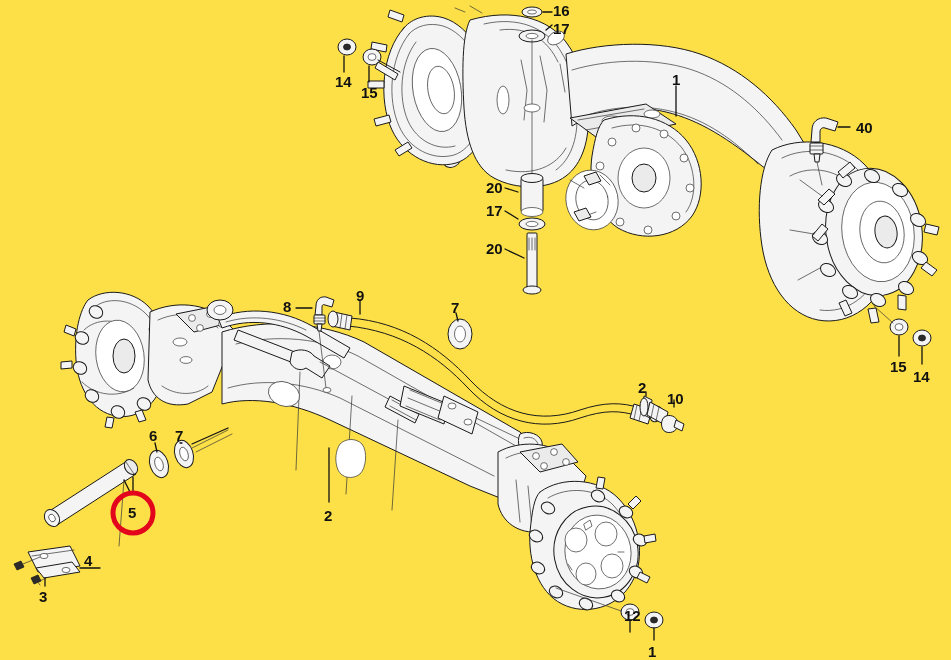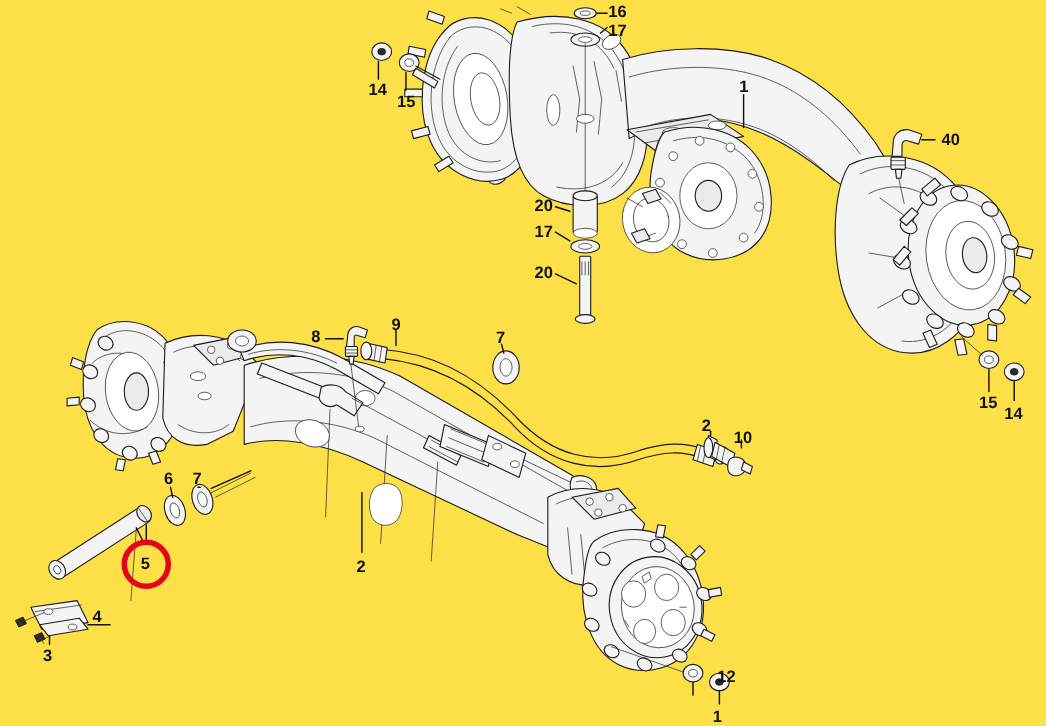--- a/index.html
+++ b/index.html
@@ -441,16 +441,16 @@
 <div class="cal" style="left:638px;top:380px;">2</div>
 <div class="cal" style="left:667px;top:391px;">10</div>
 <div class="cal" style="left:890px;top:359px;">15</div>
 <div class="cal" style="left:913px;top:369px;">14</div>
 <div class="cal" style="left:149px;top:428px;">6</div>
 <div class="cal" style="left:175px;top:428px;">7</div>
 <div class="cal" style="left:128px;top:505px;">5</div>
 <div class="cal" style="left:324px;top:508px;">2</div>
 <div class="cal" style="left:84px;top:553px;">4</div>
 <div class="cal" style="left:39px;top:589px;">3</div>
-<div class="cal" style="left:624px;top:608px;margin-left:28px;">12</div>
+<div class="cal" style="left:624px;top:608px;">12</div>
 <div class="cal" style="left:648px;top:644px;">1</div>
 
 </div>
 
 </body></html>

